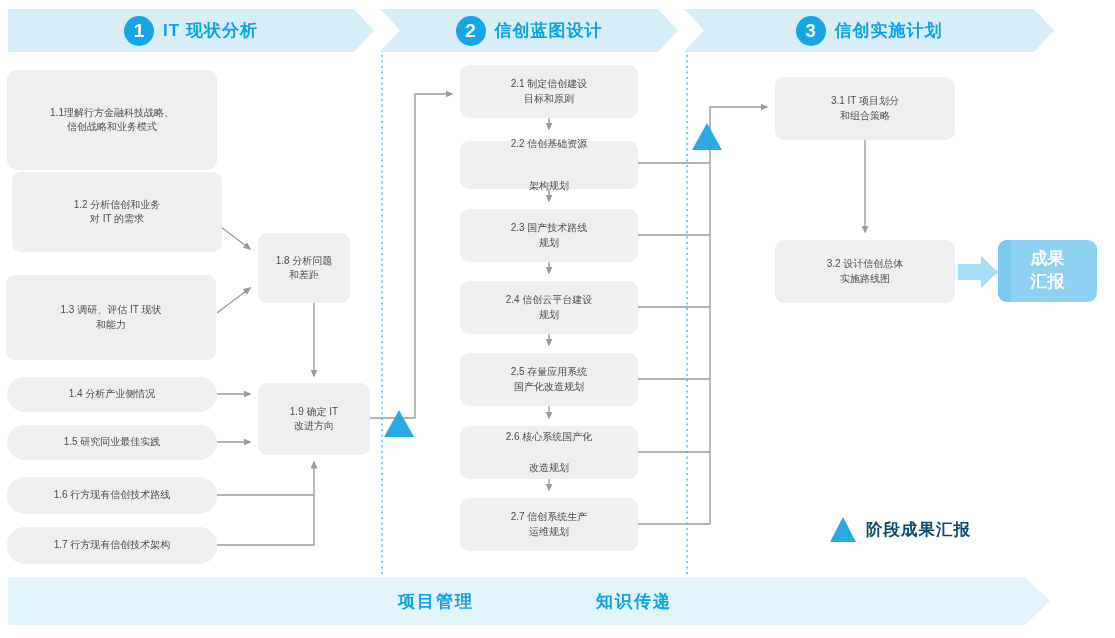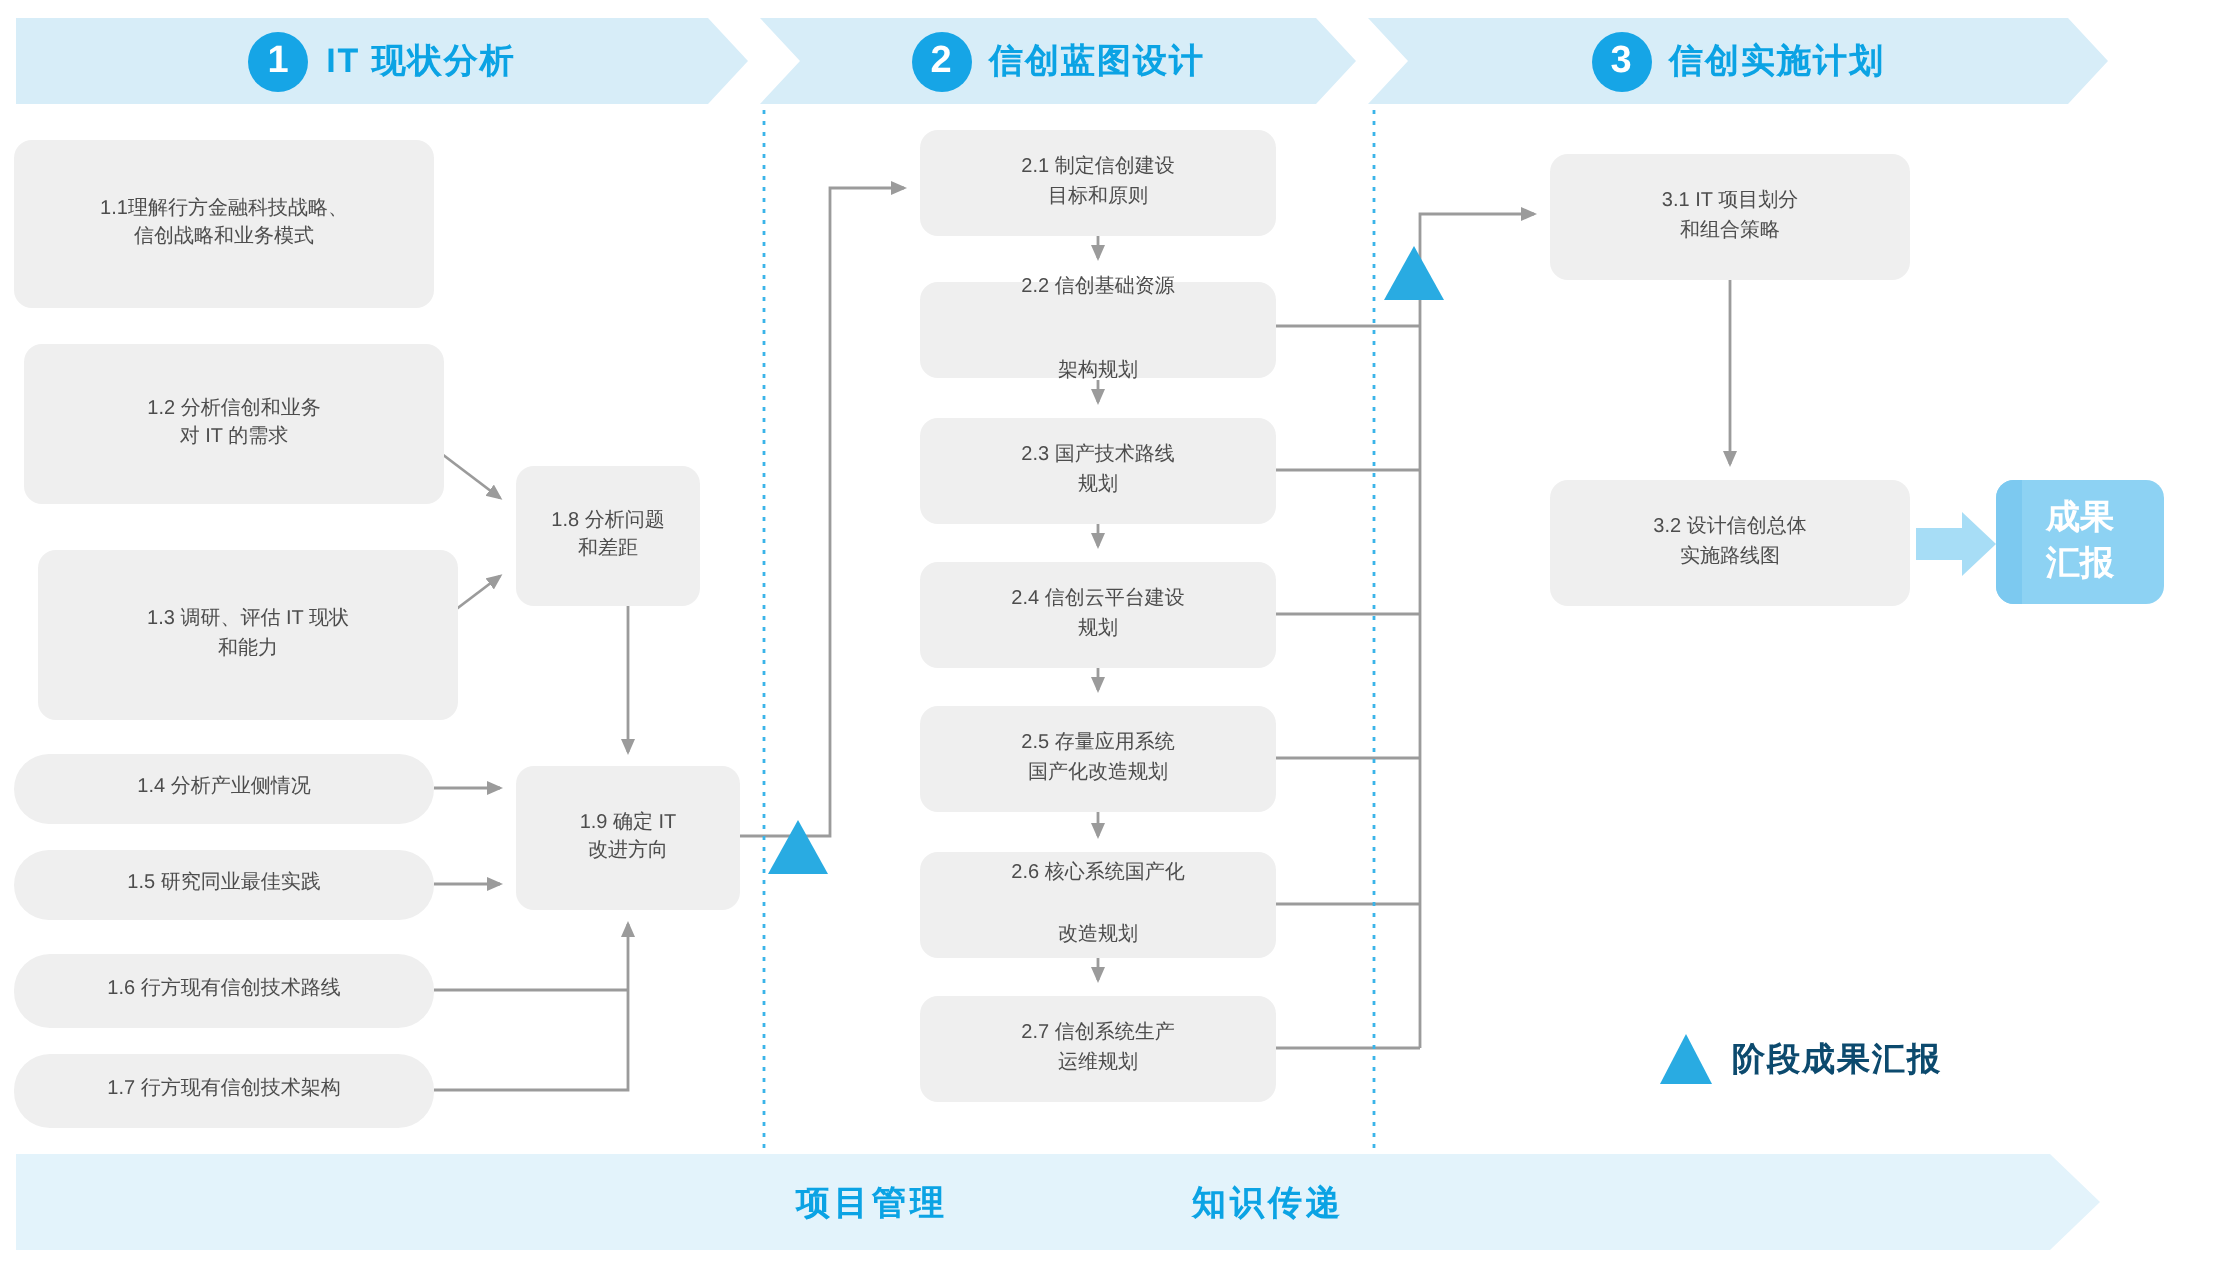--- a/index.html
+++ b/index.html
@@ -16,21 +16,21 @@
                font-weight:bold; font-size:19px; display:flex; align-items:center; justify-content:center; }
   .phase-title { color:#0BA3E4; font-weight:bold; font-size:17px; letter-spacing:1px; }
 
   
   .node { position:absolute; background:#EFEFEF; border-radius:9px; color:#4D4D4D;
           font-size:10px; line-height:1.42; display:flex; flex-direction:column;
           align-items:center; justify-content:center; text-align:center; }
   .pill { border-radius:18px; flex-direction:row; }
 
   
-  .result { position:absolute; left:998px; top:240px; width:84px; height:62px; background:#8DD2F3;
+  .result { position:absolute; left:998px; top:240px; width:99px; height:62px; background:#8DD2F3;
             border-radius:9px; color:#fff; font-weight:bold; font-size:17px; line-height:1.35;
             display:flex; flex-direction:column; align-items:center; justify-content:center; }
   .result::before { content:""; position:absolute; left:0; top:0; bottom:0; width:13px;
                     background:#7CC9F0; border-radius:9px 0 0 9px; }
 
   
   .fat-arrow { position:absolute; left:958px; top:256px; width:40px; height:32px; }
   .fat-arrow .bar  { position:absolute; left:0; top:8px; width:23px; height:16px; background:#A7DDF6; }
   .fat-arrow .head { position:absolute; left:23px; top:0; width:0; height:0;
                      border-top:16px solid transparent; border-bottom:16px solid transparent;
@@ -103,29 +103,29 @@
     </g>
     <g stroke="#9B9B9B" stroke-width="1.4" fill="none">
       <path d="M865,140 L865,232" marker-end="url(#arr)"></path>
     </g>
     <g stroke="#3AB4E9" stroke-width="1.4" stroke-dasharray="2 3.5">
       <path d="M382,55 L382,577"></path>
       <path d="M687,55 L687,577"></path>
     </g>
   </svg>
 
-  <div class="node" style="left:7px; top:70px; width:210px; height:84px;">
+  <div class="node" style="left:7px; top:70px; width:210px; height:100px;">
     <span>1.1理解行方金融科技战略、</span>
     <span>信创战略和业务模式</span>
   </div>
   <div class="node" style="left:12px; top:172px; width:210px; height:80px;">
     <span>1.2 分析信创和业务</span>
     <span>对 IT 的需求</span>
   </div>
-  <div class="node" style="left:19px; top:275px; width:210px; height:85px;">
+  <div class="node" style="left:6px; top:275px; width:210px; height:85px;">
     <span>1.3 调研、评估 IT 现状</span>
     <span>和能力</span>
   </div>
 
   <div class="node pill" style="left:7px; top:377px; width:210px; height:35px;">
     <span>1.4 分析产业侧情况</span>
   </div>
   <div class="node pill" style="left:7px; top:425px; width:210px; height:35px;">
     <span>1.5 研究同业最佳实践</span>
   </div>

